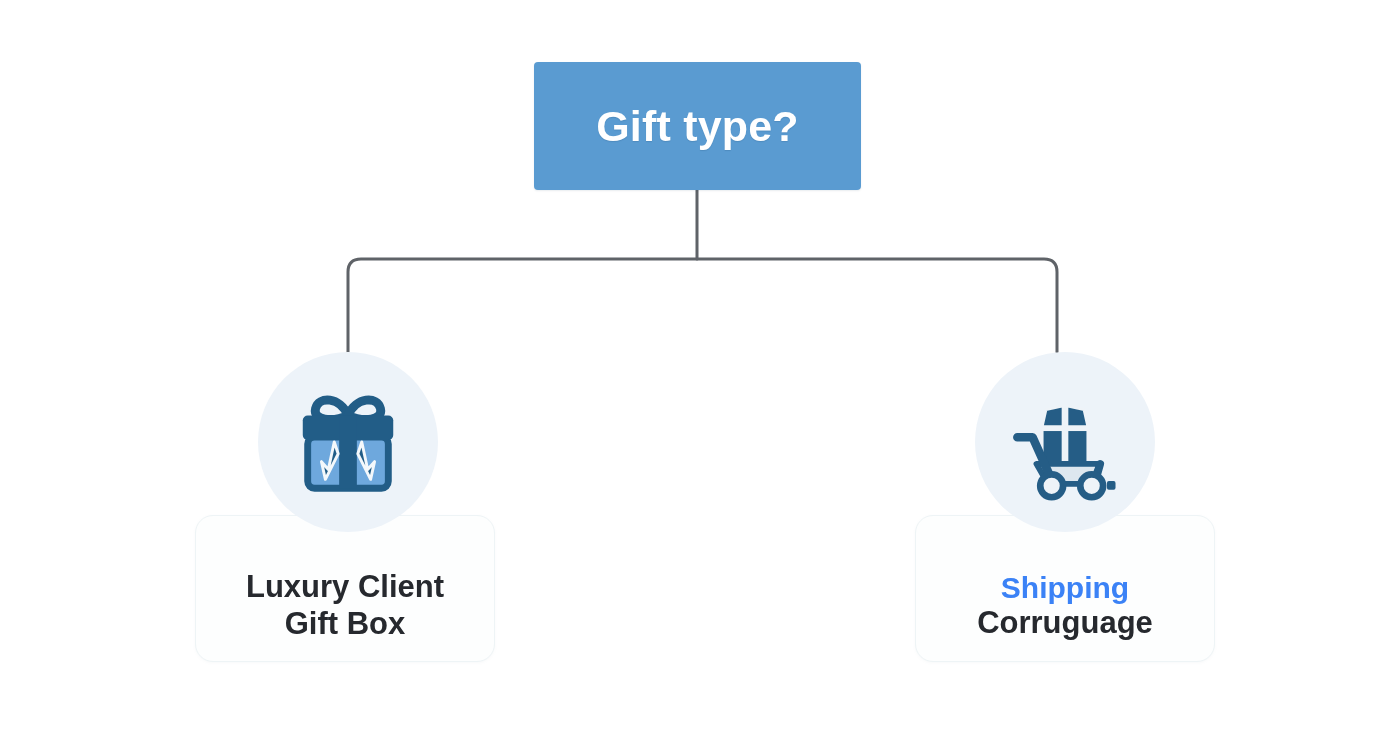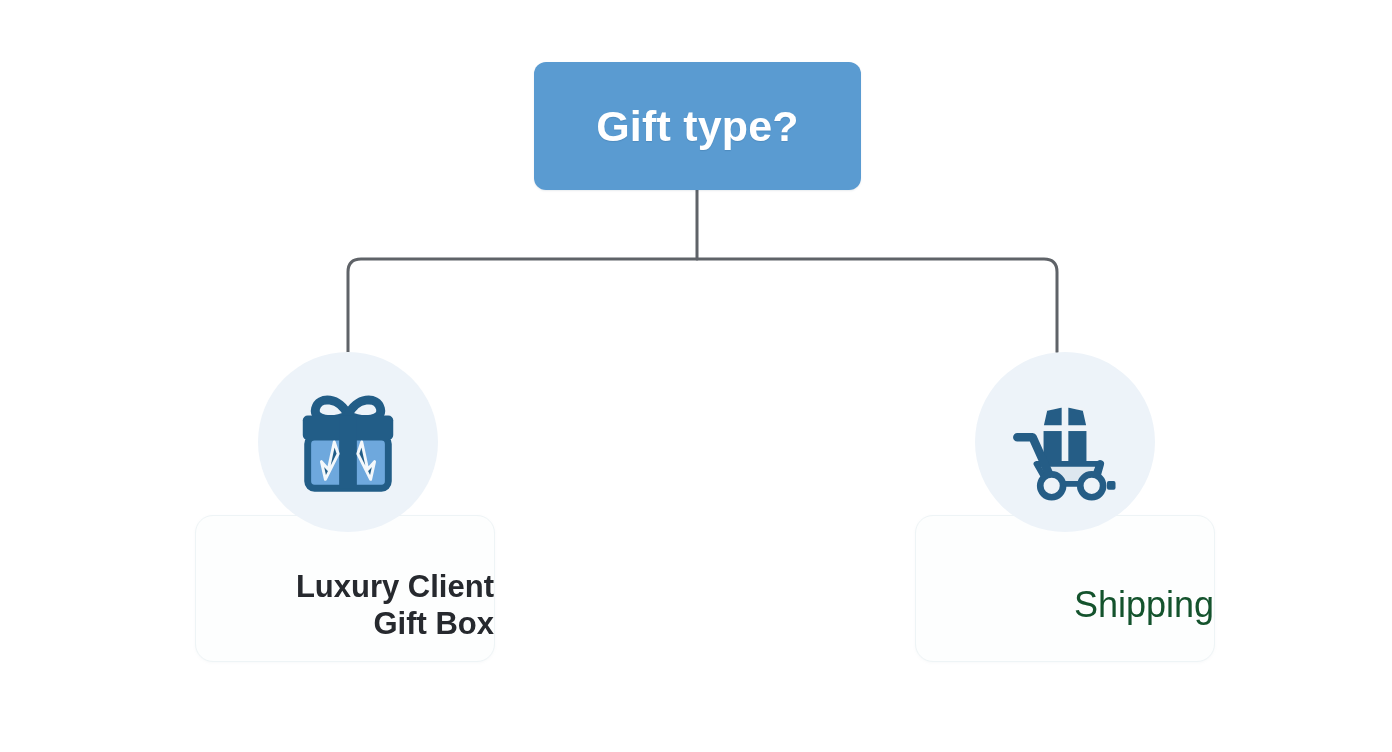--- a/index.html
+++ b/index.html
@@ -20,21 +20,21 @@
   }
 
   
   .root-node {
     position: absolute;
     left: 534px;
     top: 62px;
     width: 327px;
     height: 128px;
     background: #5a9bd1;
-    border-radius: 12px;
+    border-radius: 4px;
     display: flex;
     align-items: center;
     justify-content: center;
     box-shadow: 0 1px 2px rgba(40,70,100,0.10);
   }
   .root-label {
     color: #ffffff;
     font-size: 43px;
     font-weight: 700;
     letter-spacing: 0.2px;
@@ -79,40 +79,40 @@
     position: absolute;
     top: 163px;
     width: 300px;
     height: 147px;
     box-sizing: border-box;
     background: #fdfefe;
     border: 1px solid #eef4f6;
     border-radius: 18px;
     display: flex;
     flex-direction: column;
-    align-items: flex-end;
+    align-items: center;
     justify-content: center;
     z-index: 1;
     padding-top: 34px;
     box-shadow: 0 1px 3px rgba(120,140,160,0.05);
   }
   .label-card .line {
     line-height: 1.18;
     text-align: center;
     white-space: nowrap;
   }
   .line-strong {
     font-size: 31px;
     font-weight: 700;
     color: #26292e;
   }
   .line-muted {
-    font-size: 36px;
-    font-weight: 400;
-    color: #14532d;
+    font-size: 30px;
+    font-weight: 700;
+    color: #3b82f6;
   }
 </style>
 </head>
 <body>
 
 <div id="canvas">
 
   <svg class="connectors" viewBox="0 0 1392 752" width="1392" height="752" aria-hidden="true">
     <path d="M697,190 L697,259" fill="none" stroke="#5f6368" stroke-width="3" stroke-linecap="round"></path>
     <path d="M348,352 L348,272 Q348,259 361,259 L1044,259 Q1057,259 1057,272 L1057,352" fill="none" stroke="#5f6368" stroke-width="3" stroke-linecap="round" stroke-linejoin="round"></path>
@@ -142,20 +142,21 @@
 
         <path d="M46 60 L40 88 L33 80 L37 98 L50 72 Z" fill="#225d87" stroke="#f4f8fb" stroke-width="3" stroke-linejoin="round"></path>
         <path d="M74 60 L80 88 L87 80 L83 98 L70 72 Z" fill="#225d87" stroke="#f4f8fb" stroke-width="3" stroke-linejoin="round"></path>
       </svg>
     </div>
   </div>
 
   <div class="branch branch-right">
     <div class="label-card">
       <div class="line line-muted">Shipping</div>
+      <div class="line line-strong">Corruguage</div>
     </div>
     <div class="icon-circle">
 
       <svg width="122" height="118" viewBox="0 0 128 120" aria-hidden="true">
 
         <path d="M44 26 L62 22 L62 44 L40 44 Z" fill="#255d86" stroke="#eef3f8" stroke-width="3" stroke-linejoin="round"></path>
         <path d="M66 22 L84 26 L88 44 L66 44 Z" fill="#255d86" stroke="#eef3f8" stroke-width="3" stroke-linejoin="round"></path>
         <rect x="40" y="47" width="22" height="36" fill="#255d86" stroke="#eef3f8" stroke-width="3"></rect>
         <rect x="66" y="47" width="22" height="36" fill="#255d86" stroke="#eef3f8" stroke-width="3"></rect>
 

